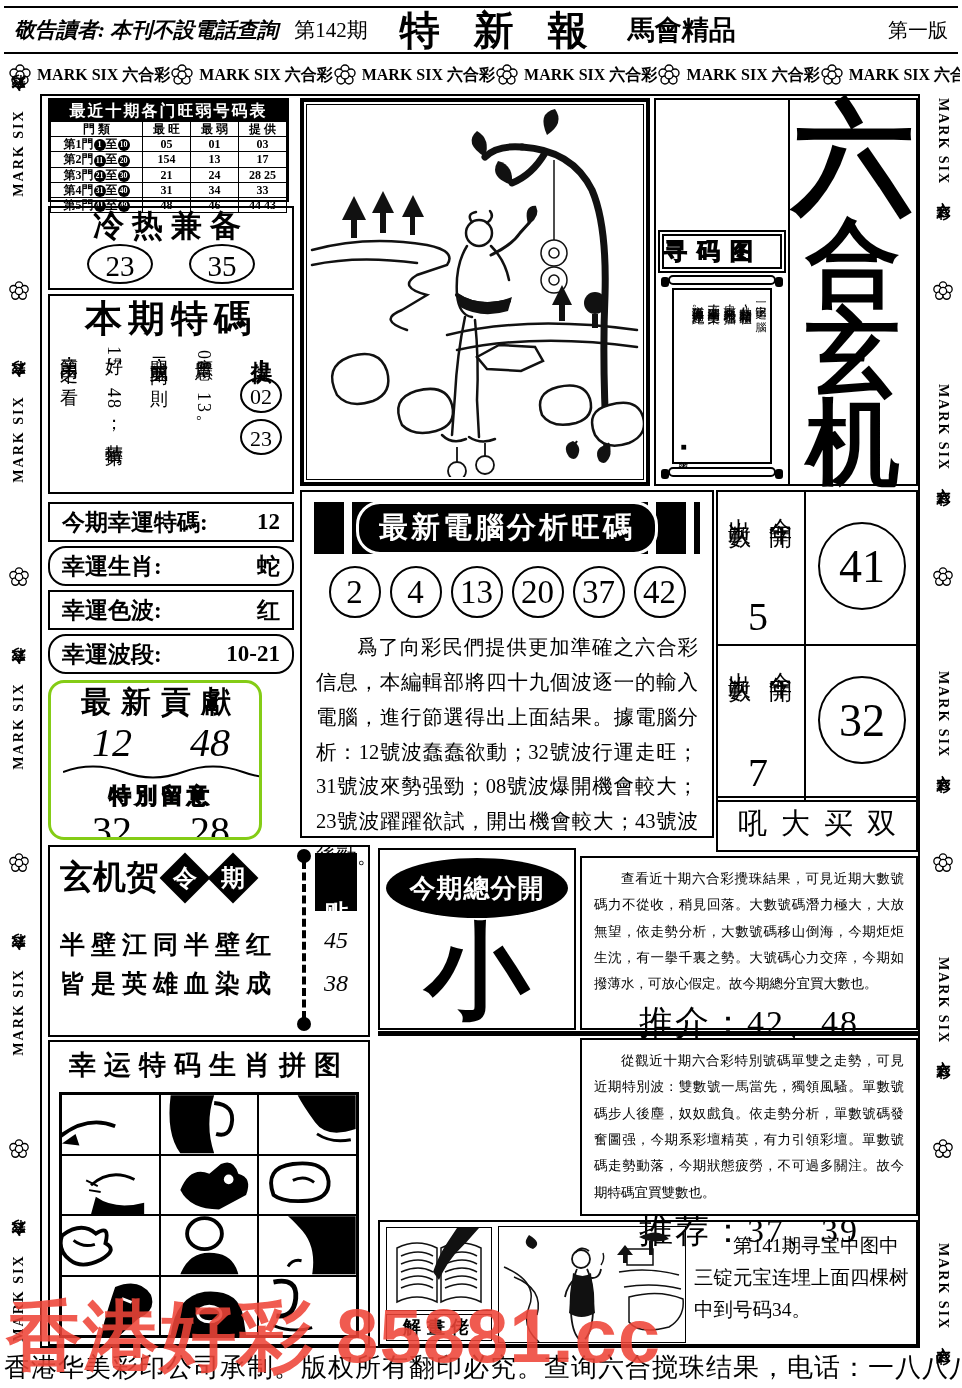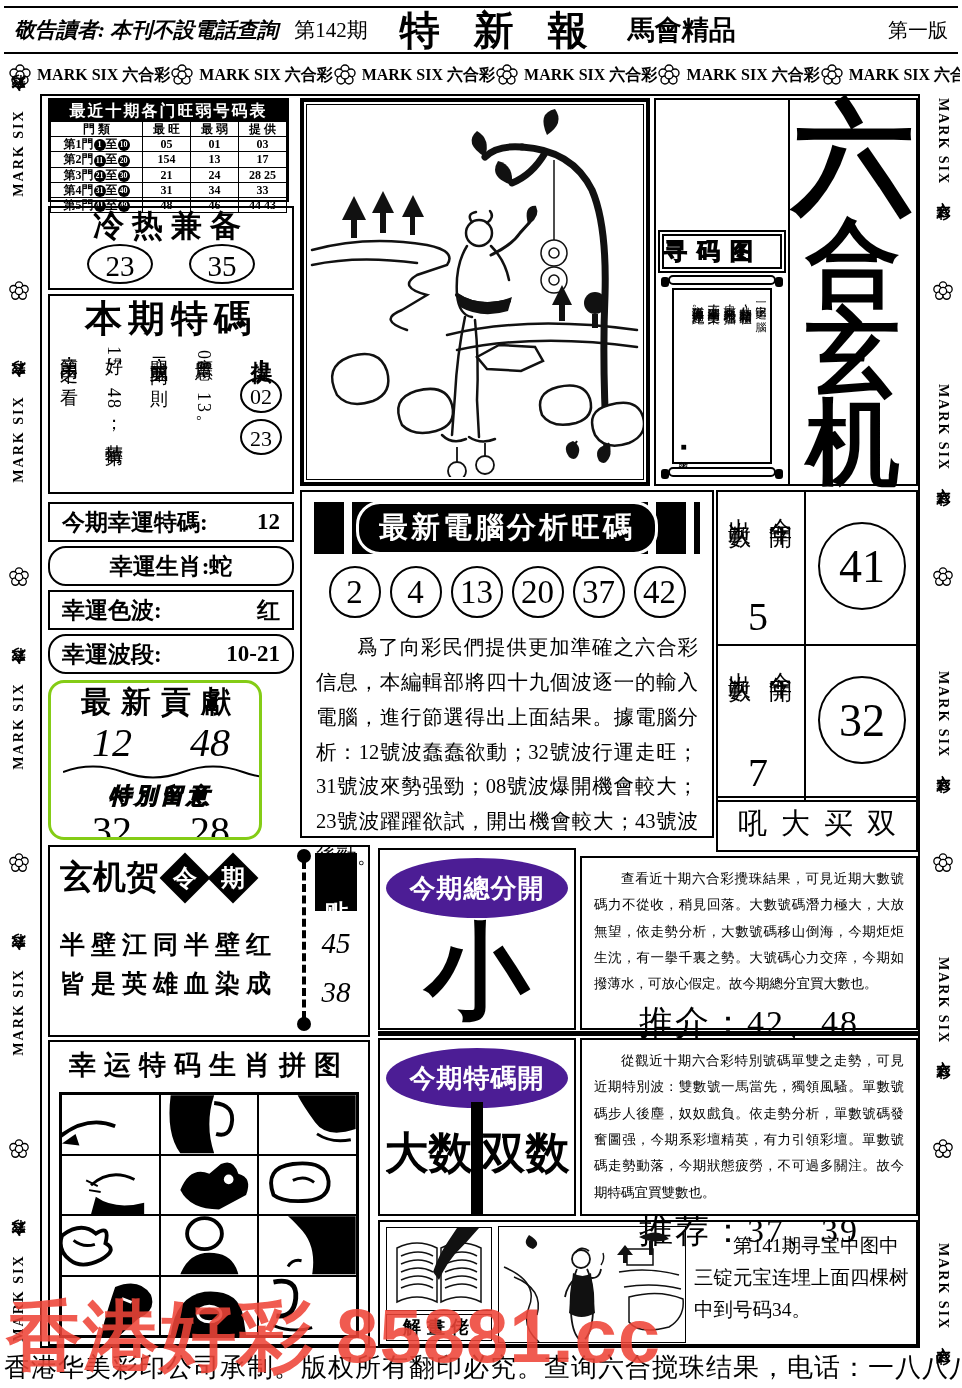--- a/index.html
+++ b/index.html
@@ -53,38 +53,38 @@
   
   .lucky-row{position:absolute;left:48px;width:246px;height:40px;border:2px solid #000;
     display:flex;align-items:center;justify-content:space-between;padding:0 12px;font-size:23px;font-weight:bold;}
   .lucky-row.round{border-radius:18px;}
   
   .contrib{position:absolute;left:48px;top:680px;width:214px;height:160px;border:3px solid #84cc16;
     border-radius:16px;text-align:center;overflow:hidden;padding-left:12px;}
   .contrib .t{font-size:30px;font-weight:bold;letter-spacing:10px;line-height:38px;}
   .contrib .nums{font-size:40px;font-style:italic;display:flex;justify-content:space-around;line-height:44px;}
   .contrib .note{font-size:22px;font-weight:bold;letter-spacing:4px;color:#4d7c0f;
-    -webkit-text-stroke:1.2px #000;line-height:26px;font-style:italic;}
+    -webkit-text-stroke:1.2px #000;line-height:26px;}
   .contrib .nums2{font-size:40px;display:flex;justify-content:space-around;line-height:44px;}
   
   .xuanji{position:absolute;left:48px;top:845px;width:322px;height:192px;border:2px solid #000;}
   .xj-main{position:absolute;left:10px;top:8px;width:240px;}
   .xj-title{font-size:33px;font-weight:bold;display:flex;align-items:center;gap:4px;}
   .diamond{width:36px;height:36px;background:#000;transform:rotate(45deg);display:inline-flex;
     align-items:center;justify-content:center;margin:0 4px;}
   .diamond span{transform:rotate(-45deg);color:#fff;font-size:24px;font-weight:bold;}
   .xj-poem{font-size:25px;font-weight:bold;letter-spacing:6px;margin-top:26px;line-height:1.55;}
   .dashed-div{position:absolute;left:252px;top:14px;height:158px;border-left:4px dashed #000;}
   .dashed-div:before,.dashed-div:after{content:"";position:absolute;left:-9px;width:14px;height:14px;
     border-radius:50%;background:#000;}
   .dashed-div:before{top:-12px;} .dashed-div:after{bottom:-12px;}
   .xj-tips{position:absolute;right:8px;top:6px;width:48px;text-align:center;}
   .tip-box{width:42px;height:58px;background:#000;color:#fff;writing-mode:vertical-rl;
     font-size:24px;font-weight:bold;display:flex;align-items:center;justify-content:center;margin:0 auto;}
-  .tip-num{font-size:29px;font-style:italic;margin-top:16px;}
+  .tip-num{font-size:24px;font-style:italic;margin-top:16px;}
   
   .puzzle{position:absolute;left:48px;top:1040px;width:322px;height:306px;border:2px solid #000;}
   .puzzle .t{font-size:27px;letter-spacing:8px;text-align:center;line-height:46px;font-weight:bold;}
   .pz-grid{margin:4px auto 0 auto;width:300px;height:246px;display:grid;
     grid-template-columns:repeat(3,1fr);grid-template-rows:repeat(4,1fr);border:2px solid #000;}
   .pz-cell{border:1px solid #000;overflow:hidden;}
   .pz-cell svg{display:block;width:100%;height:100%;}
   
   .illus{position:absolute;left:300px;top:98px;width:350px;height:388px;border:4px solid #000;}
   .illus-inner{position:absolute;inset:2px;border:1px solid #000;}
@@ -127,21 +127,21 @@
   .ybig{position:absolute;left:100px;top:30px;width:88px;height:88px;border:2px solid #000;
     border-radius:50%;display:flex;align-items:center;justify-content:center;font-size:46px;}
   
   .roar{position:absolute;left:716px;top:796px;width:202px;height:56px;border:2px solid #000;
     display:flex;align-items:center;justify-content:center;font-size:29px;letter-spacing:14px;
     padding-left:14px;white-space:nowrap;}
   
   .sec-left{position:absolute;left:378px;width:198px;border:2px solid #000;text-align:center;}
   .sec-a{top:848px;height:182px;}
   .sec-b{top:1038px;height:178px;}
-  .ellipse{width:182px;height:60px;background:#4c1d95;border-radius:50%;color:#fff;
+  .ellipse{width:182px;height:60px;background:#000000;border-radius:50%;color:#fff;
     font-size:26px;font-weight:bold;display:flex;align-items:center;justify-content:center;
     margin:8px auto 0 auto;letter-spacing:1px;}
   .big-small{font-size:104px;line-height:108px;font-weight:bold;}
   .stem{position:absolute;left:50%;top:62px;transform:translateX(-50%);width:12px;height:112px;background:#000;}
   .options{position:absolute;top:84px;left:0;width:100%;display:flex;justify-content:space-around;
     font-size:44px;font-weight:bold;}
   .sec-right{position:absolute;left:580px;width:338px;border:2px solid #000;padding:8px 12px 0 12px;}
   .sr-a{top:856px;height:174px;}
   .sr-b{top:1038px;height:178px;}
   .sr-body{font-size:13.5px;line-height:1.95;text-indent:2em;text-align:justify;}
@@ -416,21 +416,21 @@
         <span class="sp-circ" data-name="circled-number">02</span>
         <span class="sp-circ" data-name="circled-number">23</span>
       </span>
     </div>
   </div>
 
   <div class="lucky-row" style="top:502px;" data-name="lucky-special-row">
     <span data-name="lucky-label">今期幸運特碼:</span>
     <span data-name="lucky-value">12</span>
   </div>
-  <div class="lucky-row round" style="top:546px;justify-content:center;" data-name="lucky-zodiac-row">
+  <div class="lucky-row round" style="top:546px;" data-name="lucky-zodiac-row">
     <span data-name="lucky-label">幸運生肖:</span>
     <span data-name="lucky-value">蛇</span>
   </div>
   <div class="lucky-row" style="top:590px;" data-name="lucky-color-row">
     <span data-name="lucky-label">幸運色波:</span>
     <span data-name="lucky-value">红</span>
   </div>
   <div class="lucky-row round" style="top:634px;" data-name="lucky-range-row">
     <span data-name="lucky-label">幸運波段:</span>
     <span data-name="lucky-value">10-21</span>
@@ -688,28 +688,20 @@
     <div class="ellipse" data-name="section-header">今期總分開</div>
     <div class="big-small" data-name="total-open-value">小</div>
   </div>
   <div class="sec-right sr-a" data-name="total-open-analysis">
     <div class="sr-body" data-name="analysis-paragraph">查看近十期六合彩攪珠結果，可見近期大數號碼力不從收，稍見回落。大數號碼潛力極大，大放無望，依走勢分析，大數號碼移山倒海，今期炬炬生沈，有一擧千裏之勢。大號碼心力交瘁，今期如撥薄水，可放心假定。故今期總分宜買大數也。</div>
     <div class="sr-rec" data-name="recommendation">推介：42、48</div>
   </div>
 
   <div class="thick-div" data-name="section-divider"></div>
 
-  <div class="sec-left sec-b" data-name="special-open-section">
-    <div class="ellipse" data-name="section-header">今期特碼開</div>
-    <div class="stem" data-name="header-stem"></div>
-    <div class="options" data-name="open-options">
-      <span data-name="option-big">大数</span>
-      <span data-name="option-double">双数</span>
-    </div>
-  </div>
   <div class="sec-right sr-b" data-name="special-open-analysis">
     <div class="sr-body" data-name="analysis-paragraph">從觀近十期六合彩特別號碼單雙之走勢，可見近期特別波：雙數號一馬當先，獨領風騷。單數號碼步人後塵，奴奴戲負。依走勢分析，單數號碼發奮圖强，今期系彩壇精英，有力引領彩壇。單數號碼走勢動落，今期狀態疲勞，不可過多關注。故今期特碼宜買雙數也。</div>
     <div class="sr-rec" data-name="recommendation">推荐：37、39</div>
   </div>
 
   <div class="bottom-box" data-name="treasure-answer-box">
     <div class="book-box" data-name="book-illustration">
       <svg width="104" height="82" viewBox="0 0 104 82" data-name="open-book-drawing">
         <g stroke="#111" stroke-width="1.5" fill="none">
           <path d="M10,20 Q30,10 50,20 L50,74 Q30,64 10,74 Z"></path>

